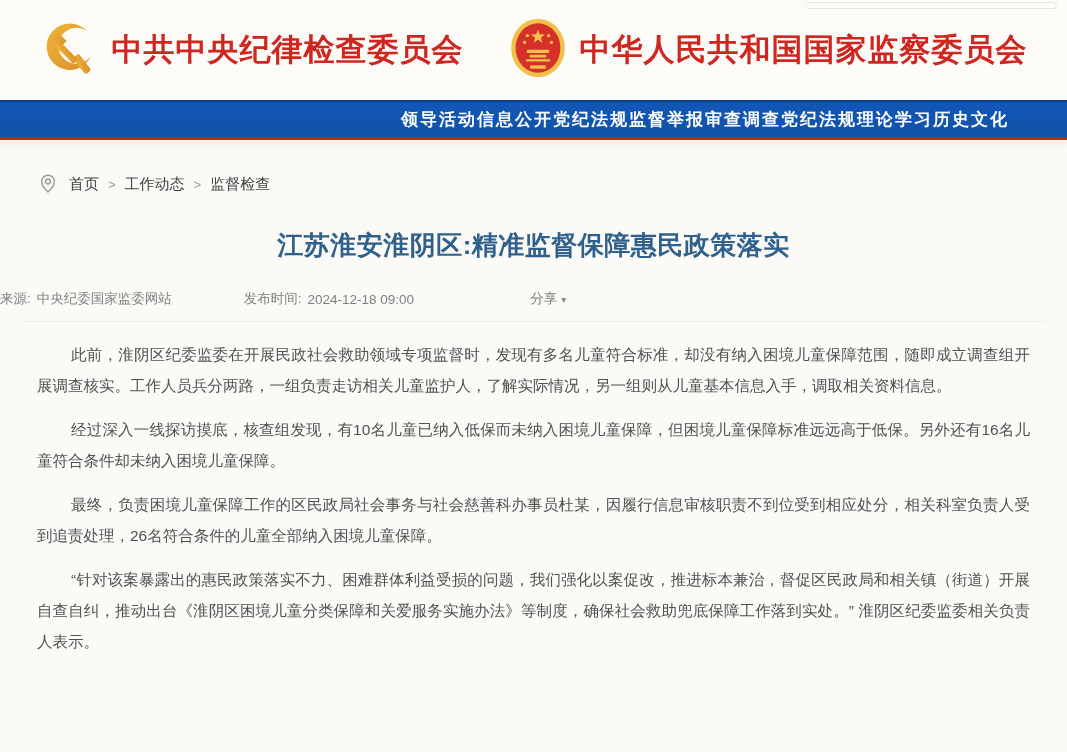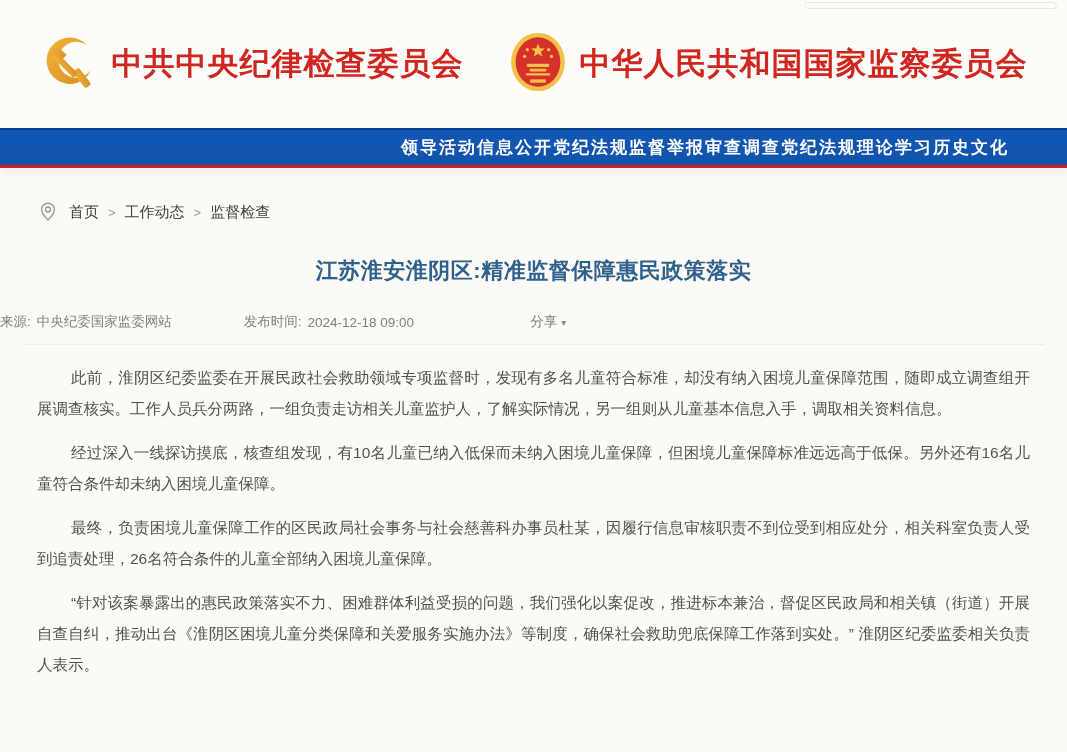--- a/index.html
+++ b/index.html
@@ -7,21 +7,21 @@
   body {
     font-family:"Liberation Sans","DejaVu Sans",sans-serif;
     background:#fbfaf6;
     color:#4f4f4f;
     width:1067px; height:752px;
     overflow:hidden;
     position:relative;
   }
   
   .site-header {
-    height:128px; background:#fdfcf9;
+    height:100px; background:#fdfcf9;
     display:flex; align-items:center; justify-content:center;
     gap:46px; position:relative;
   }
   .org { display:flex; align-items:center; gap:14px; }
   .org-title {
     color:#cf2620; font-size:31px; font-weight:bold; letter-spacing:1px;
     white-space:nowrap;
   }
   .emblem { flex:0 0 auto; }
   .search-remnant {
@@ -49,21 +49,21 @@
   .breadcrumb {
     display:flex; align-items:center; gap:9px;
     padding:33px 0 0 38px;
     color:#8a8a8a; font-size:15px;
   }
   .breadcrumb a { color:#404040; text-decoration:none; }
   .crumb-sep { color:#9a9a9a; font-size:13px; }
   .pin-icon { display:inline-flex; margin-right:2px; }
   
   .article-title {
-    text-align:center; color:#30618d; font-size:22px; font-weight:bold;
+    text-align:center; color:#30618d; font-size:26px; font-weight:bold;
     letter-spacing:.5px; margin-top:33px;
   }
   .article-meta {
     display:flex; justify-content:flex-start; align-items:center;
     margin-top:27px; font-size:13.5px; color:#7f7f7f;gap:12px;
   }
   .meta-item { display:flex; align-items:center; gap:6px; }
   .meta-gap-1 { width:48px; } .meta-gap-2 { width:92px; }
   .share-btn { display:flex; align-items:center; gap:4px; cursor:pointer; }
   .caret { font-size:10px; color:#8a8a8a; }

